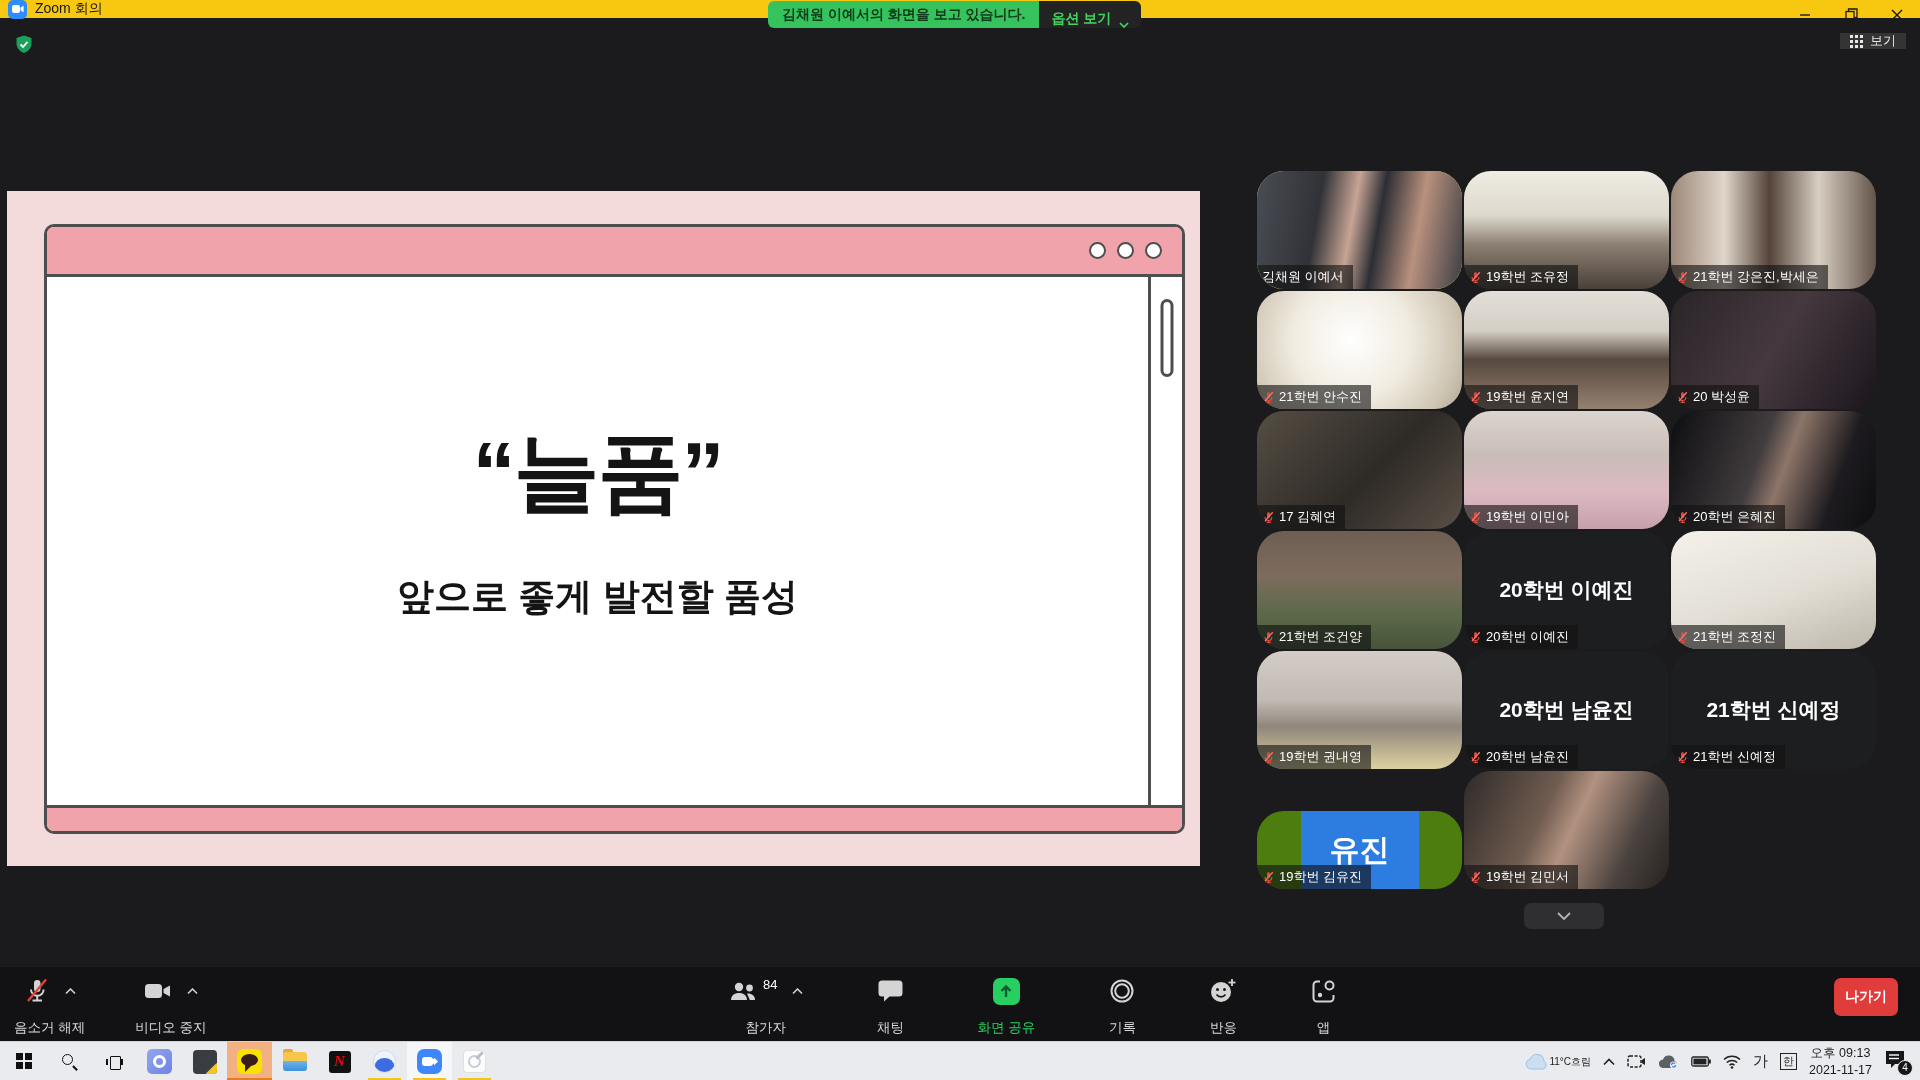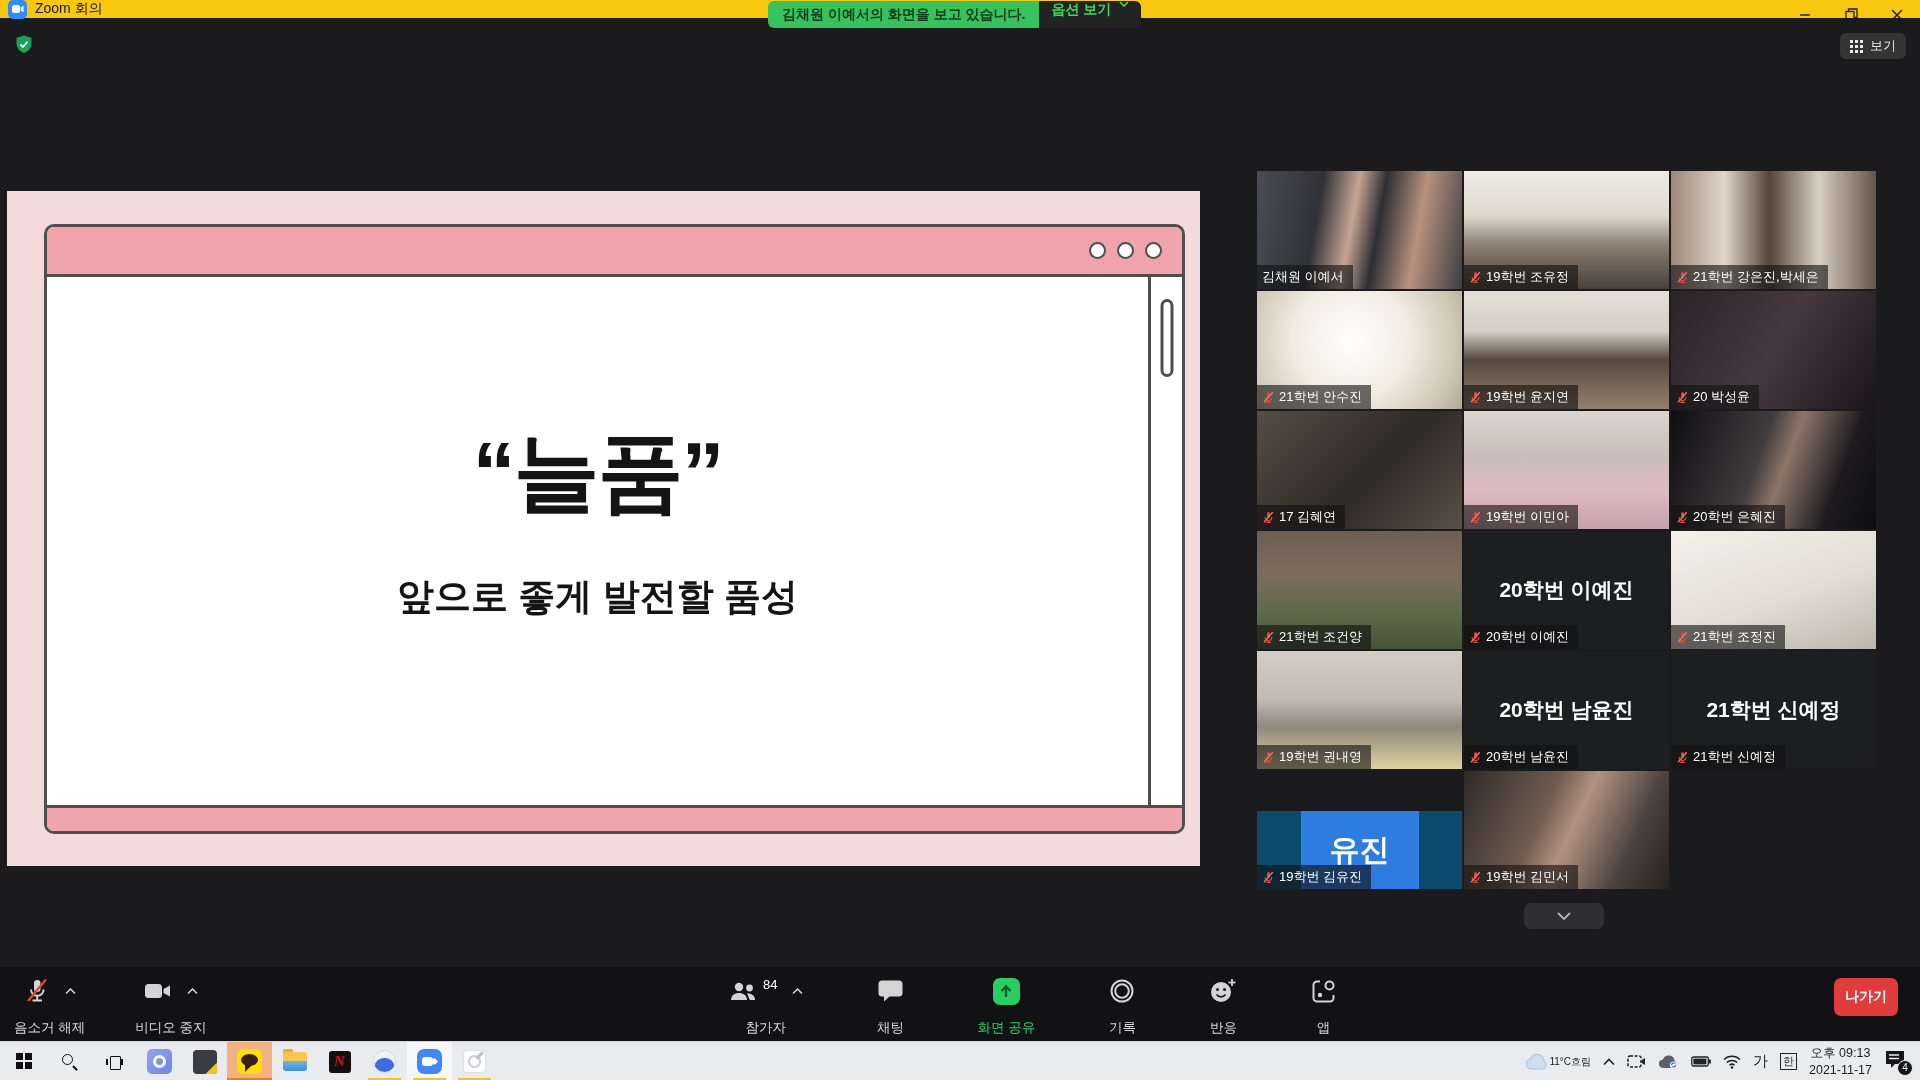--- a/index.html
+++ b/index.html
@@ -7,50 +7,50 @@
   body { font-family:"Liberation Sans","DejaVu Sans",sans-serif; background:#000; }
   .screen { position:relative; width:1920px; height:1080px; background:#1b1b1d; overflow:hidden; }
 
   
   .titlebar { position:absolute; left:0; top:0; width:1920px; height:18px; background:#f8c810; display:flex; align-items:center; }
   .titlebar-left { display:flex; align-items:center; gap:8px; padding-left:8px; flex:0 0 auto; }
   .zoom-app-icon { width:19px; height:19px; border-radius:5px; background:#2d8cff; display:flex; align-items:center; justify-content:center; }
   .titlebar-title { font-size:14px; color:#161616; }
   .share-banner { position:absolute; left:768px; top:1px; height:27px; display:flex; }
   .banner-pill { background:#36c35d; color:#0d3a18; font-size:14px; font-weight:700; display:flex; align-items:center; padding:0 14px; border-radius:6px 0 0 6px; }
-  .options-btn { background:#232323; color:#3ed45f; font-size:14px; font-weight:700; border:none; display:flex; align-items:flex-start; gap:8px; padding:0 12px; border-radius:0 6px 6px 0; cursor:pointer; }
+  .options-btn { background:#232323; color:#3ed45f; font-size:14px; font-weight:700; border:none; display:flex; align-items:flex-end; gap:8px; padding:0 12px; border-radius:0 6px 6px 0; cursor:pointer; }
   .win-controls { position:absolute; right:0; top:0; height:29px; display:flex; }
   .win-controls button { width:46px; height:29px; border:none; background:transparent; display:flex; align-items:center; justify-content:center; cursor:pointer; }
 
   
   .meeting-area { position:absolute; left:0; top:29px; width:1920px; height:938px; background:#1b1b1d; }
   .shield { position:absolute; left:15px; top:6px; }
-  .view-btn { position:absolute; right:14px; top:4px; height:26px; background:#343434; border:none; border-radius:6px; color:#e8e8e8; font-size:13px; display:flex; align-items:center; gap:7px; padding:0 10px; cursor:pointer; }
+  .view-btn { position:absolute; right:14px; top:4px; height:16px; background:#343434; border:none; border-radius:0; color:#e8e8e8; font-size:13px; display:flex; align-items:center; gap:7px; padding:0 10px; cursor:pointer; }
 
   
   .shared-screen { position:absolute; left:7px; top:162px; width:1193px; height:675px; background:#f3dadb; }
   .slide-window { position:absolute; left:37px; top:33px; width:1141px; height:610px; border:3px solid #4e4e4e; border-radius:10px; background:#fff; overflow:hidden; display:flex; flex-direction:column; }
   .slide-window-header { height:50px; background:#f1a3ab; border-bottom:3px solid #4e4e4e; display:flex; align-items:center; justify-content:flex-end; gap:11px; padding-right:20px; flex:0 0 auto; }
   .slide-circle { width:17px; height:17px; border-radius:50%; background:#fff; border:2.5px solid #4e4e4e; }
   .slide-window-body { flex:1 1 auto; display:flex; position:relative; background:#fff; }
   .slide-content { flex:1 1 auto; position:relative; text-align:center; }
   .slide-title { position:absolute; top:152px; width:100%; font-size:86px; font-weight:900; color:#141414; letter-spacing:-2px; line-height:1; }
   .slide-subtitle { position:absolute; top:295px; width:100%; font-size:37px; font-weight:700; color:#141414; }
   .slide-scrollbar-track { flex:0 0 34px; border-left:3px solid #4e4e4e; position:relative; }
   .slide-scrollbar-thumb { position:absolute; left:50%; transform:translateX(-50%); top:22px; width:13px; height:78px; background:#fff; border:3px solid #4e4e4e; border-radius:8px; }
   .slide-window-footer { height:26px; background:#f1a3ab; border-top:3px solid #4e4e4e; flex:0 0 auto; }
 
   
   .participant-grid { position:absolute; left:1257px; top:142px; width:620px; display:grid; grid-template-columns:repeat(3,205px); grid-auto-rows:118px; gap:2px; }
-  .tile { position:relative; background:#1e1f22; overflow:hidden; cursor:pointer; }
+  .tile { position:relative; background:#1e1f22; overflow:hidden; cursor:pointer;border-radius:27px; }
   .tile-video { position:absolute; inset:0; }
   .tile-avatar { position:absolute; top:0; bottom:0; left:50%; transform:translateX(-50%); width:118px; display:flex; align-items:center; justify-content:center; font-size:30px; font-weight:700; color:#fff; }
   .tile-bigname { position:absolute; inset:0; display:flex; align-items:center; justify-content:center; font-size:21px; font-weight:700; color:#fff; }
   .kind-name { background:#1d1e20; }
-  .kind-avatar { background:#0c4a6e;margin-top:40px; }
+  .kind-avatar { background:#4d7c0f;margin-top:40px; }
   .tile-label { position:absolute; left:0; bottom:0; max-width:100%; display:flex; align-items:center; gap:4px; background:rgba(18,18,18,.62); color:#fff; font-size:13px; padding:3px 9px 3px 5px; white-space:nowrap; }
   .tile.active { outline:3px solid #dfe556; outline-offset:-3px; }
   .grid-chevron { position:absolute; left:1524px; top:874px; width:80px; height:26px; background:#2f2f31; border:none; border-radius:7px; display:flex; align-items:center; justify-content:center; cursor:pointer; }
 
   
   .zoom-toolbar { position:absolute; left:0; top:967px; width:1920px; height:74px; background:#121214; }
   .tb-left { position:absolute; left:14px; top:7px; display:flex; gap:50px; }
   .tb-center { position:absolute; left:728px; top:7px; width:608px; display:flex; justify-content:space-between; }
   .tb-btn { position:relative; display:flex; flex-direction:column; align-items:center; background:transparent; border:none; cursor:pointer;gap:9px; }
   .tb-iconrow { height:34px; display:flex; align-items:center; gap:5px; }

